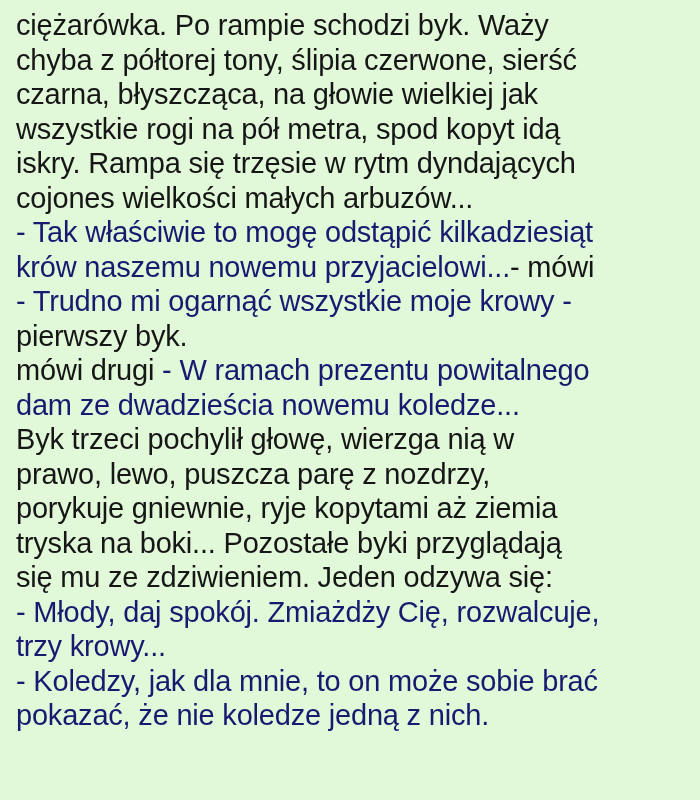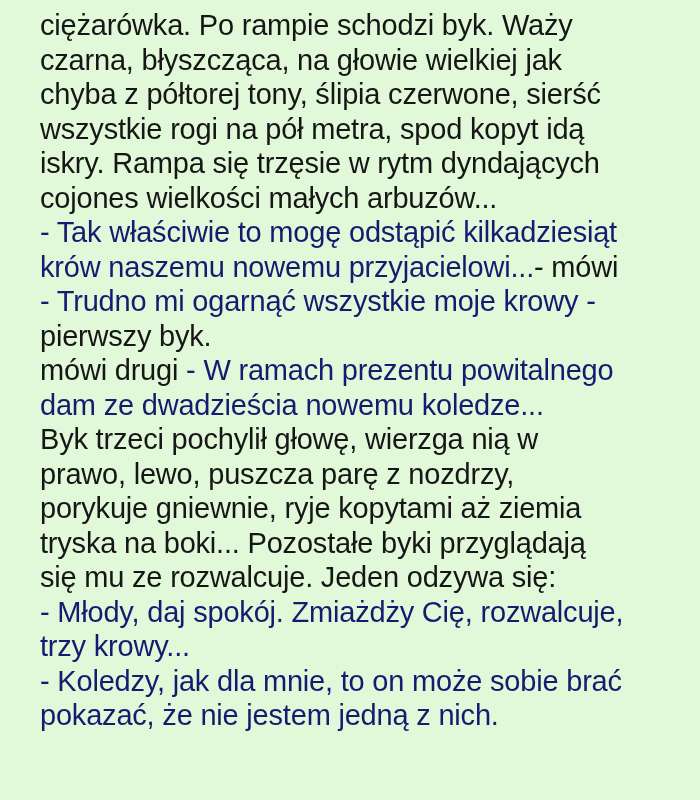--- a/index.html
+++ b/index.html
@@ -9,21 +9,21 @@
     height: 800px;
     overflow: hidden;
   }
   body {
     background: var(--bg, #e1f8d9);
   }
   .page {
     box-sizing: border-box;
     width: 700px;
     height: 736px;
-    padding: 8px 4px 0 40px;
+    padding: 8px 4px 0 16px;
     font-family: "Liberation Sans", "DejaVu Sans", sans-serif;
     font-size: 29px;
     font-weight: 400;
     line-height: 34.5px;
     letter-spacing: -0.2px;
   }
   .line {
     white-space: pre;
   }
   .narration {
@@ -32,34 +32,34 @@
   .dialogue {
     color: var(--dlg, #191970);
   }
 </style>
 </head>
 <body>
 
 <div class="page">
   <div id="story-lines">
       <div class="line"><span class="narration">ciężarówka. Po rampie schodzi byk. Waży</span></div>
+      <div class="line"><span class="narration">chyba z półtorej tony, ślipia czerwone, sierść</span></div>
       <div class="line"><span class="narration">czarna, błyszcząca, na głowie wielkiej jak</span></div>
-      <div class="line"><span class="narration">chyba z półtorej tony, ślipia czerwone, sierść</span></div>
       <div class="line"><span class="narration">wszystkie rogi na pół metra, spod kopyt idą</span></div>
       <div class="line"><span class="narration">iskry. Rampa się trzęsie w rytm dyndających</span></div>
       <div class="line"><span class="narration">cojones wielkości małych arbuzów...</span></div>
       <div class="line"><span class="dialogue">- Tak właściwie to mogę odstąpić kilkadziesiąt</span></div>
       <div class="line"><span class="dialogue">krów naszemu nowemu przyjacielowi...</span><span class="narration">- mówi</span></div>
       <div class="line"><span class="dialogue">- Trudno mi ogarnąć wszystkie moje krowy -</span></div>
       <div class="line"><span class="narration">pierwszy byk.</span></div>
       <div class="line"><span class="narration">mówi drugi </span><span class="dialogue">- W ramach prezentu powitalnego</span></div>
       <div class="line"><span class="dialogue">dam ze dwadzieścia nowemu koledze...</span></div>
       <div class="line"><span class="narration">Byk trzeci pochylił głowę, wierzga nią w</span></div>
       <div class="line"><span class="narration">prawo, lewo, puszcza parę z nozdrzy,</span></div>
       <div class="line"><span class="narration">porykuje gniewnie, ryje kopytami aż ziemia</span></div>
       <div class="line"><span class="narration">tryska na boki... Pozostałe byki przyglądają</span></div>
-      <div class="line"><span class="narration">się mu ze rozwalcuje. Jeden odzywa się:</span></div>
+      <div class="line"><span class="narration">się mu ze zdziwieniem. Jeden odzywa się:</span></div>
       <div class="line"><span class="dialogue">- Młody, daj spokój. Zmiażdży Cię, rozwalcuje,</span></div>
       <div class="line"><span class="dialogue">trzy krowy...</span></div>
       <div class="line"><span class="dialogue">- Koledzy, jak dla mnie, to on może sobie brać</span></div>
-      <div class="line"><span class="dialogue">pokazać, że nie jestem jedną z nich.</span></div>
+      <div class="line"><span class="dialogue">pokazać, że nie koledze jedną z nich.</span></div>
     </div>
 </div>
 
 </body></html>

